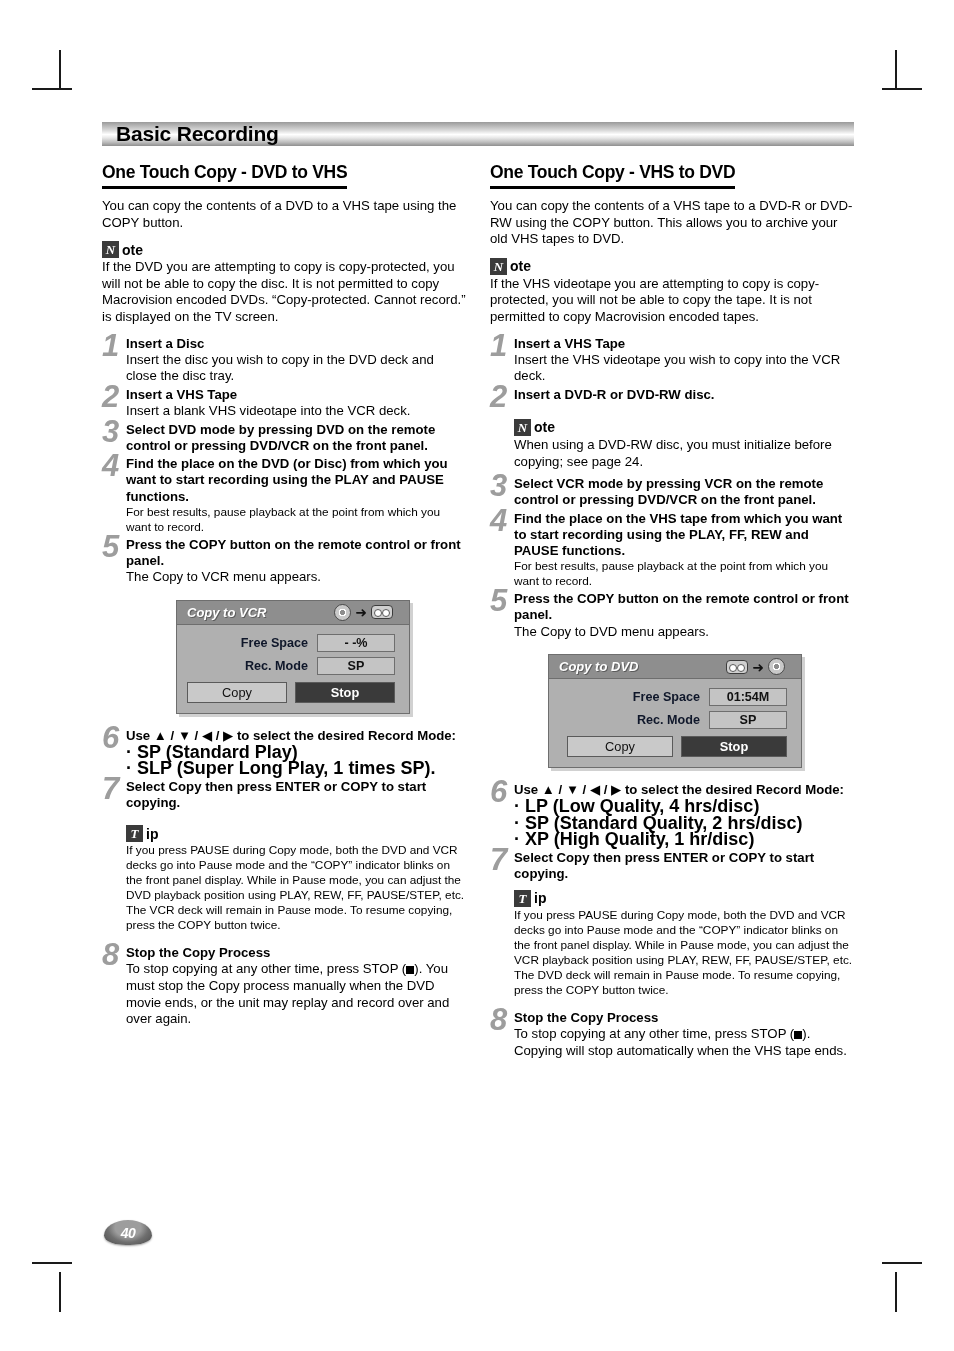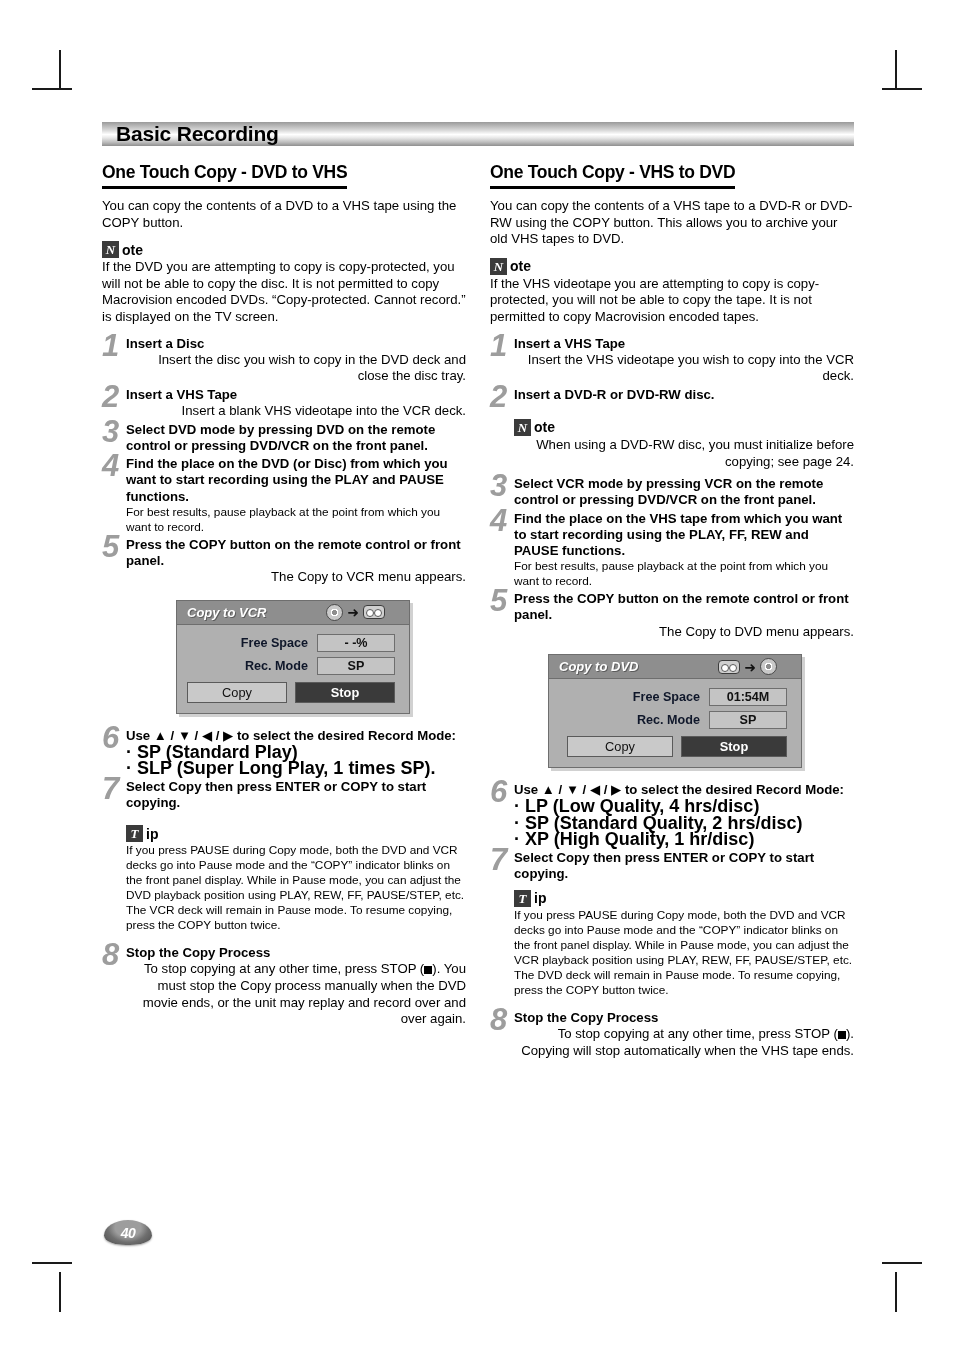--- a/index.html
+++ b/index.html
@@ -59,41 +59,41 @@
   .step{display:flex;margin-top:2px;}
   .step-num{
     width:24px;min-width:24px;
     font-family:"Liberation Sans","DejaVu Sans",sans-serif;
     font-size:31px;font-weight:bold;font-style:italic;
     color:#9d9d9d;line-height:26px;
     text-align:left;margin-top:-3px;
   }
   .step-body{flex:1;}
   .step-title{font-size:13.2px;font-weight:bold;line-height:16.2px;}
-  .step-text{font-size:13.2px;line-height:16.6px;text-align:right;}
+  .step-text{font-size:13.2px;line-height:16.6px;}
   .step-small{font-size:11.8px;line-height:15px;}
   .bullets{margin:0;padding:0;list-style:none;}
   .bullets li{font-size:18px;font-weight:bold;line-height:16.4px;}
   .bullets li:before{content:"\00B7";margin-right:5px;}
 
   .tipblock{margin-top:14px;}
   .tip-body{font-size:11.8px;line-height:15px;margin-top:1px;}
 
   .indent{margin-left:24px;}
 
   
   .osd{
     background:#b0b0b0;border:1px solid #6e6e6e;
     width:232px;padding:0;margin:14px 0 14px 74px;
     box-shadow:3px 3px 0 rgba(0,0,0,0.18);
   }
   .osd.right{margin-left:58px;width:252px;}
   .osd-title{
     background:#8e8e8e;display:flex;align-items:center;
-    justify-content:space-between;padding:3px 24px 3px 10px;
+    justify-content:space-between;padding:3px 16px 3px 10px;
     border-bottom:1px solid #6e6e6e;
   }
   .osd-title-text{
     font-size:13px;font-weight:bold;font-style:italic;color:#fff;
     text-shadow:1px 1px 0 rgba(0,0,0,.35);
   }
   .osd-icons{display:flex;align-items:center;gap:4px;}
   .ico-disc{
     width:17px;height:17px;border-radius:50%;
     background:radial-gradient(circle at 50% 50%,

